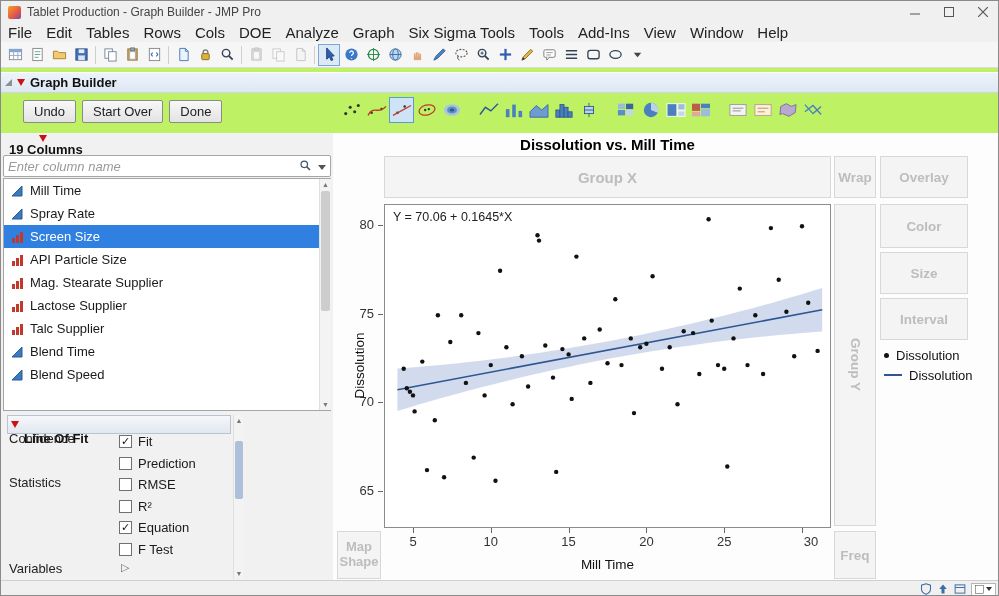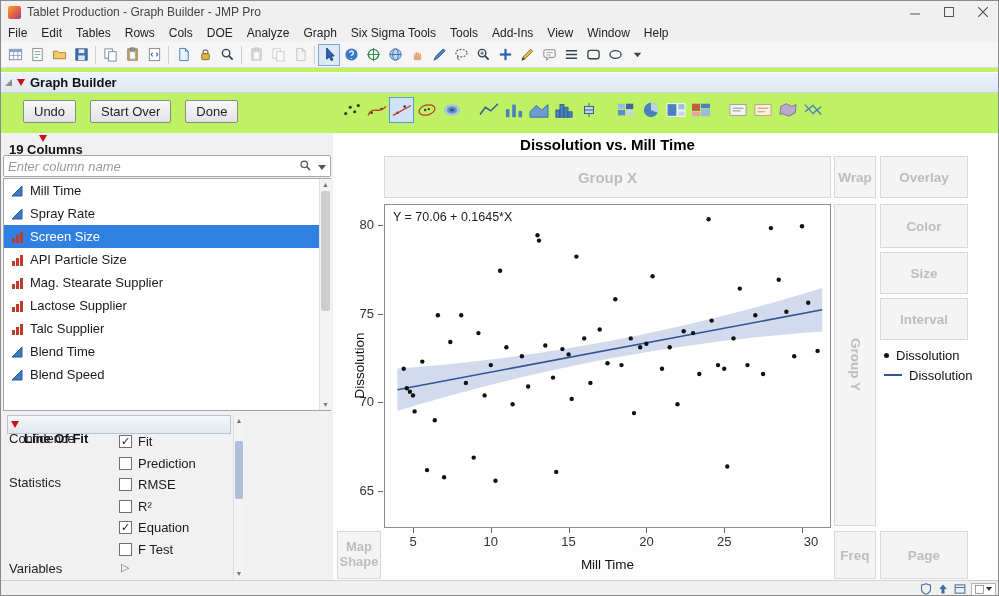--- a/index.html
+++ b/index.html
@@ -8,37 +8,37 @@
 
   
   #titlebar { position:absolute; left:0; top:0; width:999px; height:22px; background:#f0f0f0; display:flex; align-items:center; }
   #app-icon { width:13px; height:13px; margin:0 6px 0 7px; border-radius:2px; background:linear-gradient(135deg,#f6a21d 0%,#e2574c 60%,#7a4a9a 100%); }
   #window-title { font-size:12px; color:#444; }
   #win-controls { margin-left:auto; display:flex; height:100%; }
   .win-btn { width:34px; height:100%; display:flex; align-items:center; justify-content:center; color:#555; }
 
   
   #menubar { position:absolute; left:0; top:22px; width:999px; height:19px; background:#f0f0f0; display:flex; align-items:center; }
-  .menu-item { font-size:12px; color:#222; padding:0 7px; height:100%; display:flex; align-items:center; }
+  .menu-item { font-size:15px; color:#222; padding:0 7px; height:100%; display:flex; align-items:center; }
 
   
   #toolbar { position:absolute; left:0; top:41px; width:999px; height:26px; background:#f6f6f6; border-bottom:1px solid #dcdcdc; display:flex; align-items:center; padding-left:3px; }
   .tool { width:22px; height:22px; display:flex; align-items:center; justify-content:center; border:1px solid transparent; }
   .tool.pressed { background:#dce9f7; border:1px solid #7aa7d8; }
   .tool.disabled { opacity:.38; filter:grayscale(1); }
   .tool-sep { width:1px; height:18px; background:#cfcfcf; margin:0 3px; }
 
   
   #gb-header { position:absolute; left:0; top:71px; width:999px; height:21px; background:linear-gradient(#eef3fa,#dde7f3); border-top:1px solid #fff; border-bottom:1px solid #c9d6e6; display:flex; align-items:center; }
   .gtri { width:0; height:0; border-bottom:7px solid #8f8f8f; border-left:7px solid transparent; margin:0 5px 0 4px; }
   .rtri { width:0; height:0; border-left:4px solid transparent; border-right:4px solid transparent; border-top:7px solid #cc1111; margin-right:5px; }
   #gb-title { font-size:13px; font-weight:bold; color:#111; }
 
   
-  #gb-buttons { position:absolute; left:14px; top:99px; display:flex; gap:14px;padding-left:8px; }
+  #gb-buttons { position:absolute; left:14px; top:99px; display:flex; gap:6px;padding-left:8px; }
   .gb-btn { font-size:13px; color:#222; background:linear-gradient(#f8f8f8,#e3e3e3); border:1px solid #8a8a8a; border-radius:2px; padding:3px 10px; }
   #palette { position:absolute; left:338px; top:96px; display:flex; align-items:center; }
   .picon { width:25px; height:26px; display:flex; align-items:center; justify-content:center; border:1px solid transparent; }
   .picon.selected { background:#cfe3f7; border:1px solid #5b9bd5; }
   .pal-sep { width:12px; }
 
   
   #left-bg { position:absolute; left:0; top:132px; width:332px; height:447px; background:#f1f1f1; }
   #columns-header { position:absolute; left:8px; top:134px; display:flex; align-items:center;flex-direction:column; }
   #columns-header .hdr-text { font-size:13px; font-weight:bold; color:#111; }
@@ -607,21 +607,20 @@
 
     <div class="zone" id="zone-groupx">Group X</div>
     <div class="zone" id="zone-wrap">Wrap</div>
     <div class="zone" id="zone-overlay">Overlay</div>
     <div class="zone" id="zone-color">Color</div>
     <div class="zone" id="zone-size">Size</div>
     <div class="zone" id="zone-interval">Interval</div>
     <div class="zone" id="zone-groupy">Group Y</div>
     <div class="zone" id="zone-mapshape">Map Shape</div>
     <div class="zone" id="zone-freq">Freq</div>
-    <div class="zone" id="zone-page">Page</div>
 
     <div id="plot">
       <svg id="plot-svg" width="445" height="322">
           <polygon points="12.4,163.5 22.6,162.7 32.7,161.9 42.8,161.1 52.9,160.2 63.0,159.2 73.1,158.2 83.2,157.1 93.4,155.9 103.5,154.7 113.6,153.5 123.7,152.2 133.8,150.8 143.9,149.3 154.0,147.9 164.2,146.3 174.3,144.7 184.4,143.1 194.5,141.3 204.6,139.6 214.7,137.7 224.8,135.9 234.9,133.9 245.1,131.9 255.2,129.9 265.3,127.7 275.4,125.6 285.5,123.3 295.6,121.0 305.7,118.7 315.9,116.3 326.0,113.8 336.1,111.3 346.2,108.8 356.3,106.1 366.4,103.4 376.5,100.7 386.7,97.9 396.8,95.0 406.9,92.1 417.0,89.2 427.1,86.1 437.2,83.0 437.2,126.6 427.1,127.3 417.0,128.1 406.9,128.9 396.8,129.8 386.7,130.7 376.5,131.7 366.4,132.8 356.3,133.9 346.2,135.1 336.1,136.3 326.0,137.6 315.9,139.0 305.7,140.4 295.6,141.8 285.5,143.3 275.4,144.9 265.3,146.5 255.2,148.2 245.1,150.0 234.9,151.8 224.8,153.6 214.7,155.6 204.6,157.5 194.5,159.6 184.4,161.7 174.3,163.8 164.2,166.0 154.0,168.3 143.9,170.6 133.8,173.0 123.7,175.4 113.6,177.9 103.5,180.4 93.4,183.0 83.2,185.7 73.1,188.4 63.0,191.2 52.9,194.0 42.8,196.9 32.7,199.8 22.6,202.9 12.4,205.9" fill="#c7d2e8" fill-opacity="0.8"></polygon>
           <line x1="12.447552447552445" y1="184.69635359116012" x2="437.22027972027973" y2="104.80388397790051" stroke="#2e5693" stroke-width="1.6"></line>
           <circle cx="18.7" cy="163.7" r="2.2" fill="#111"></circle>
           <circle cx="21.8" cy="183.2" r="2.2" fill="#111"></circle>
           <circle cx="24.9" cy="186.8" r="2.2" fill="#111"></circle>
           <circle cx="28.0" cy="190.4" r="2.2" fill="#111"></circle>
           <circle cx="29.6" cy="206.4" r="2.2" fill="#111"></circle>

